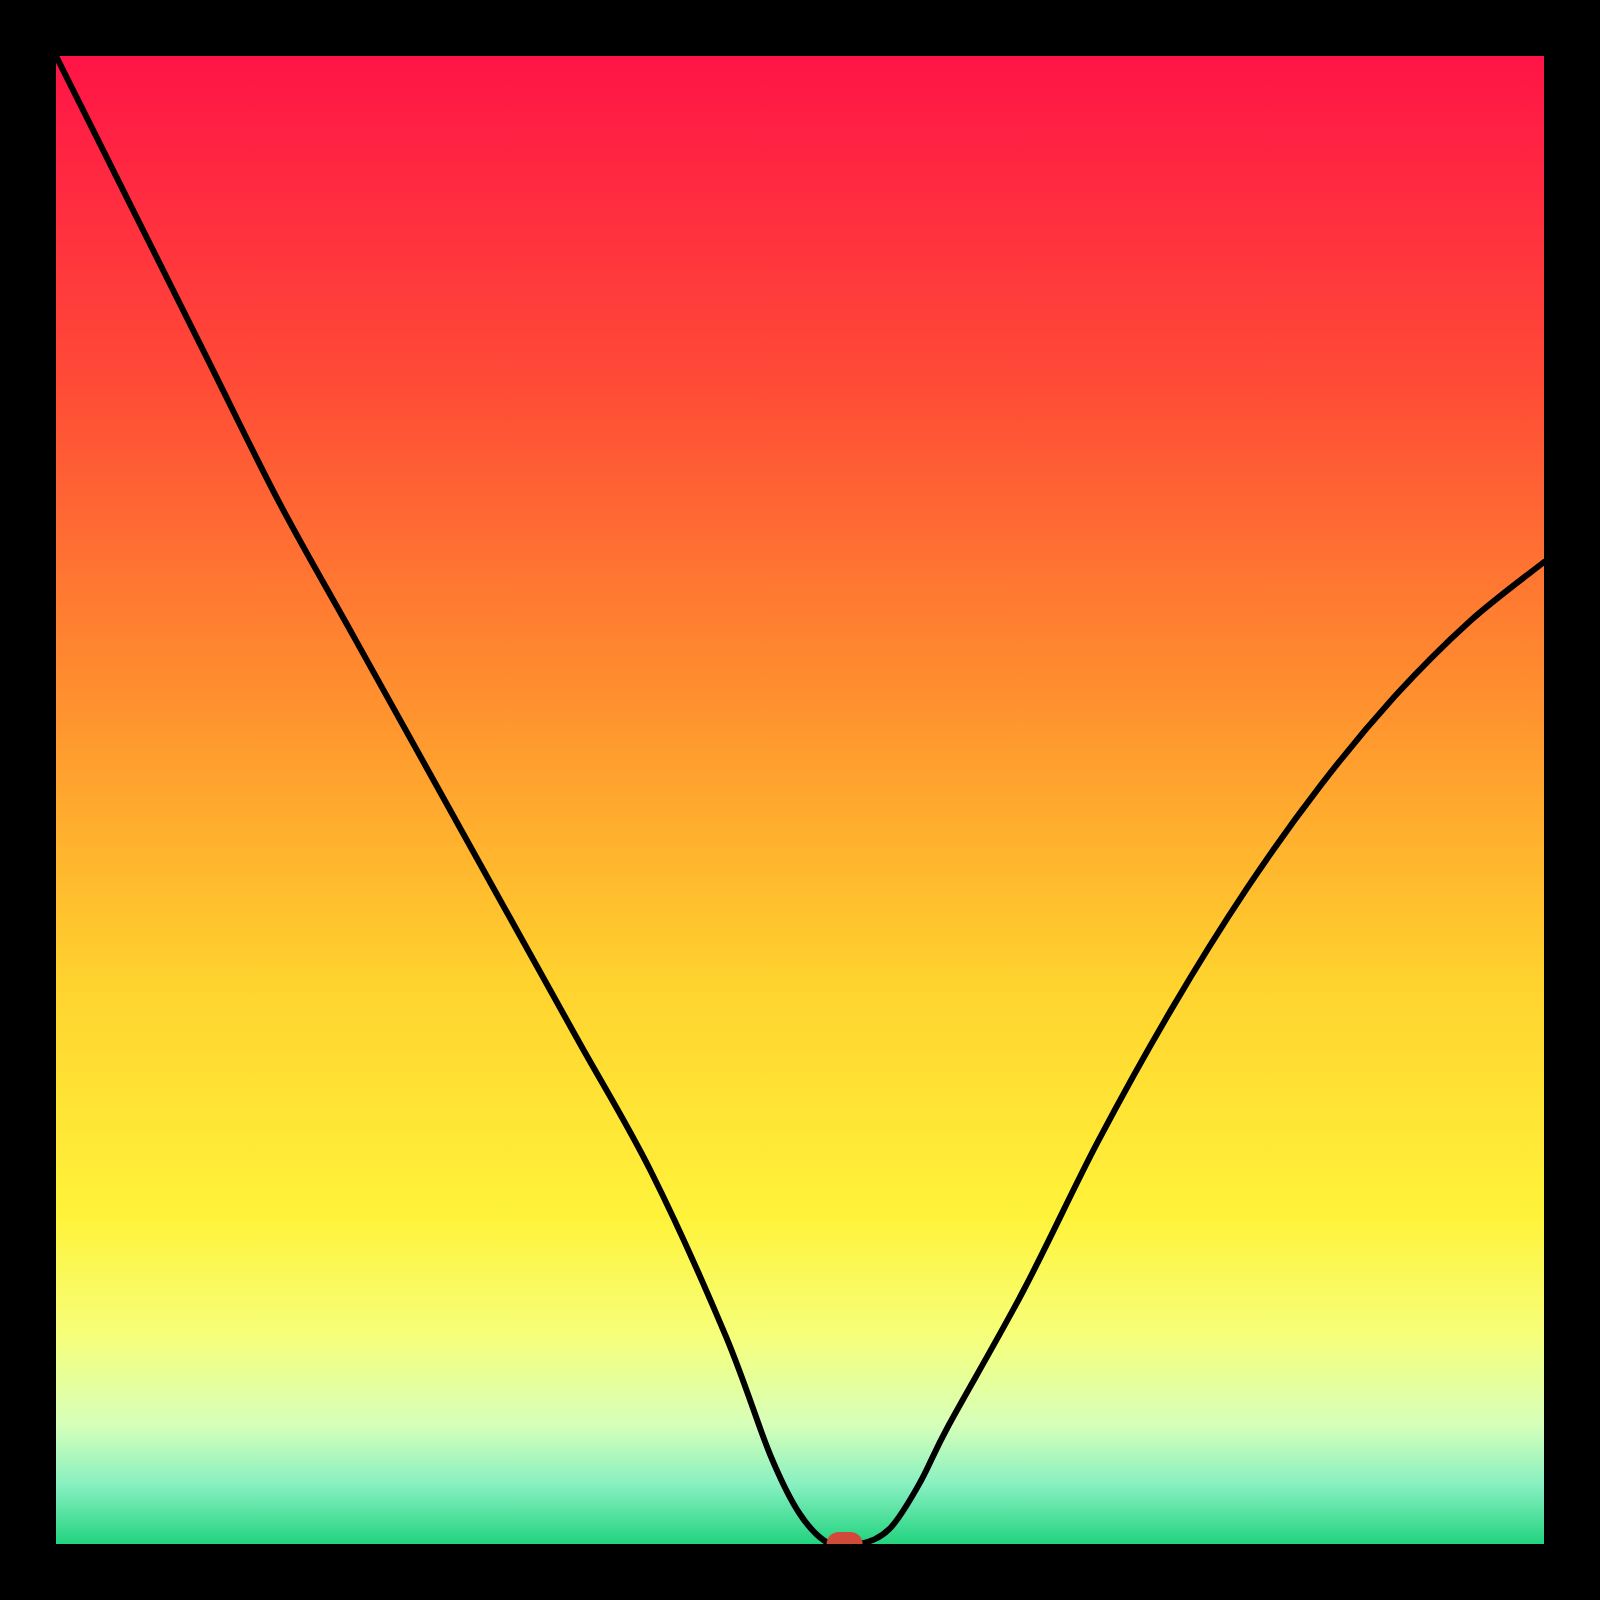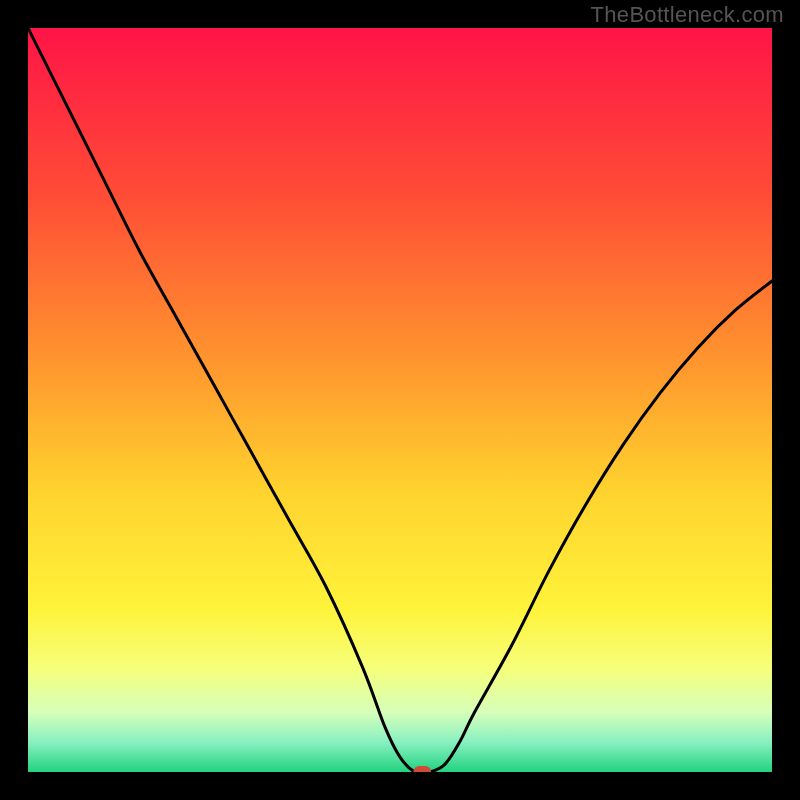--- a/index.html
+++ b/index.html
@@ -37,21 +37,20 @@
   .plot svg {
     display: block;
     width: 744px;
     height: 744px;
   }
 </style>
 </head>
 <body>
 
 <div class="frame">
-  <div class="watermark">TheBottleneck.com</div>
 
   <div class="plot">
     <svg id="chart-svg" viewBox="0 0 744 744" preserveAspectRatio="none">
       <defs>
         <linearGradient id="bg-grad" x1="0" y1="0" x2="0" y2="1">
             <stop offset="0.0%" stop-color="#ff1447"></stop>
             <stop offset="22.0%" stop-color="#ff4b36"></stop>
             <stop offset="45.0%" stop-color="#ff962e"></stop>
             <stop offset="62.0%" stop-color="#ffd22e"></stop>
             <stop offset="78.0%" stop-color="#fff33a"></stop>

